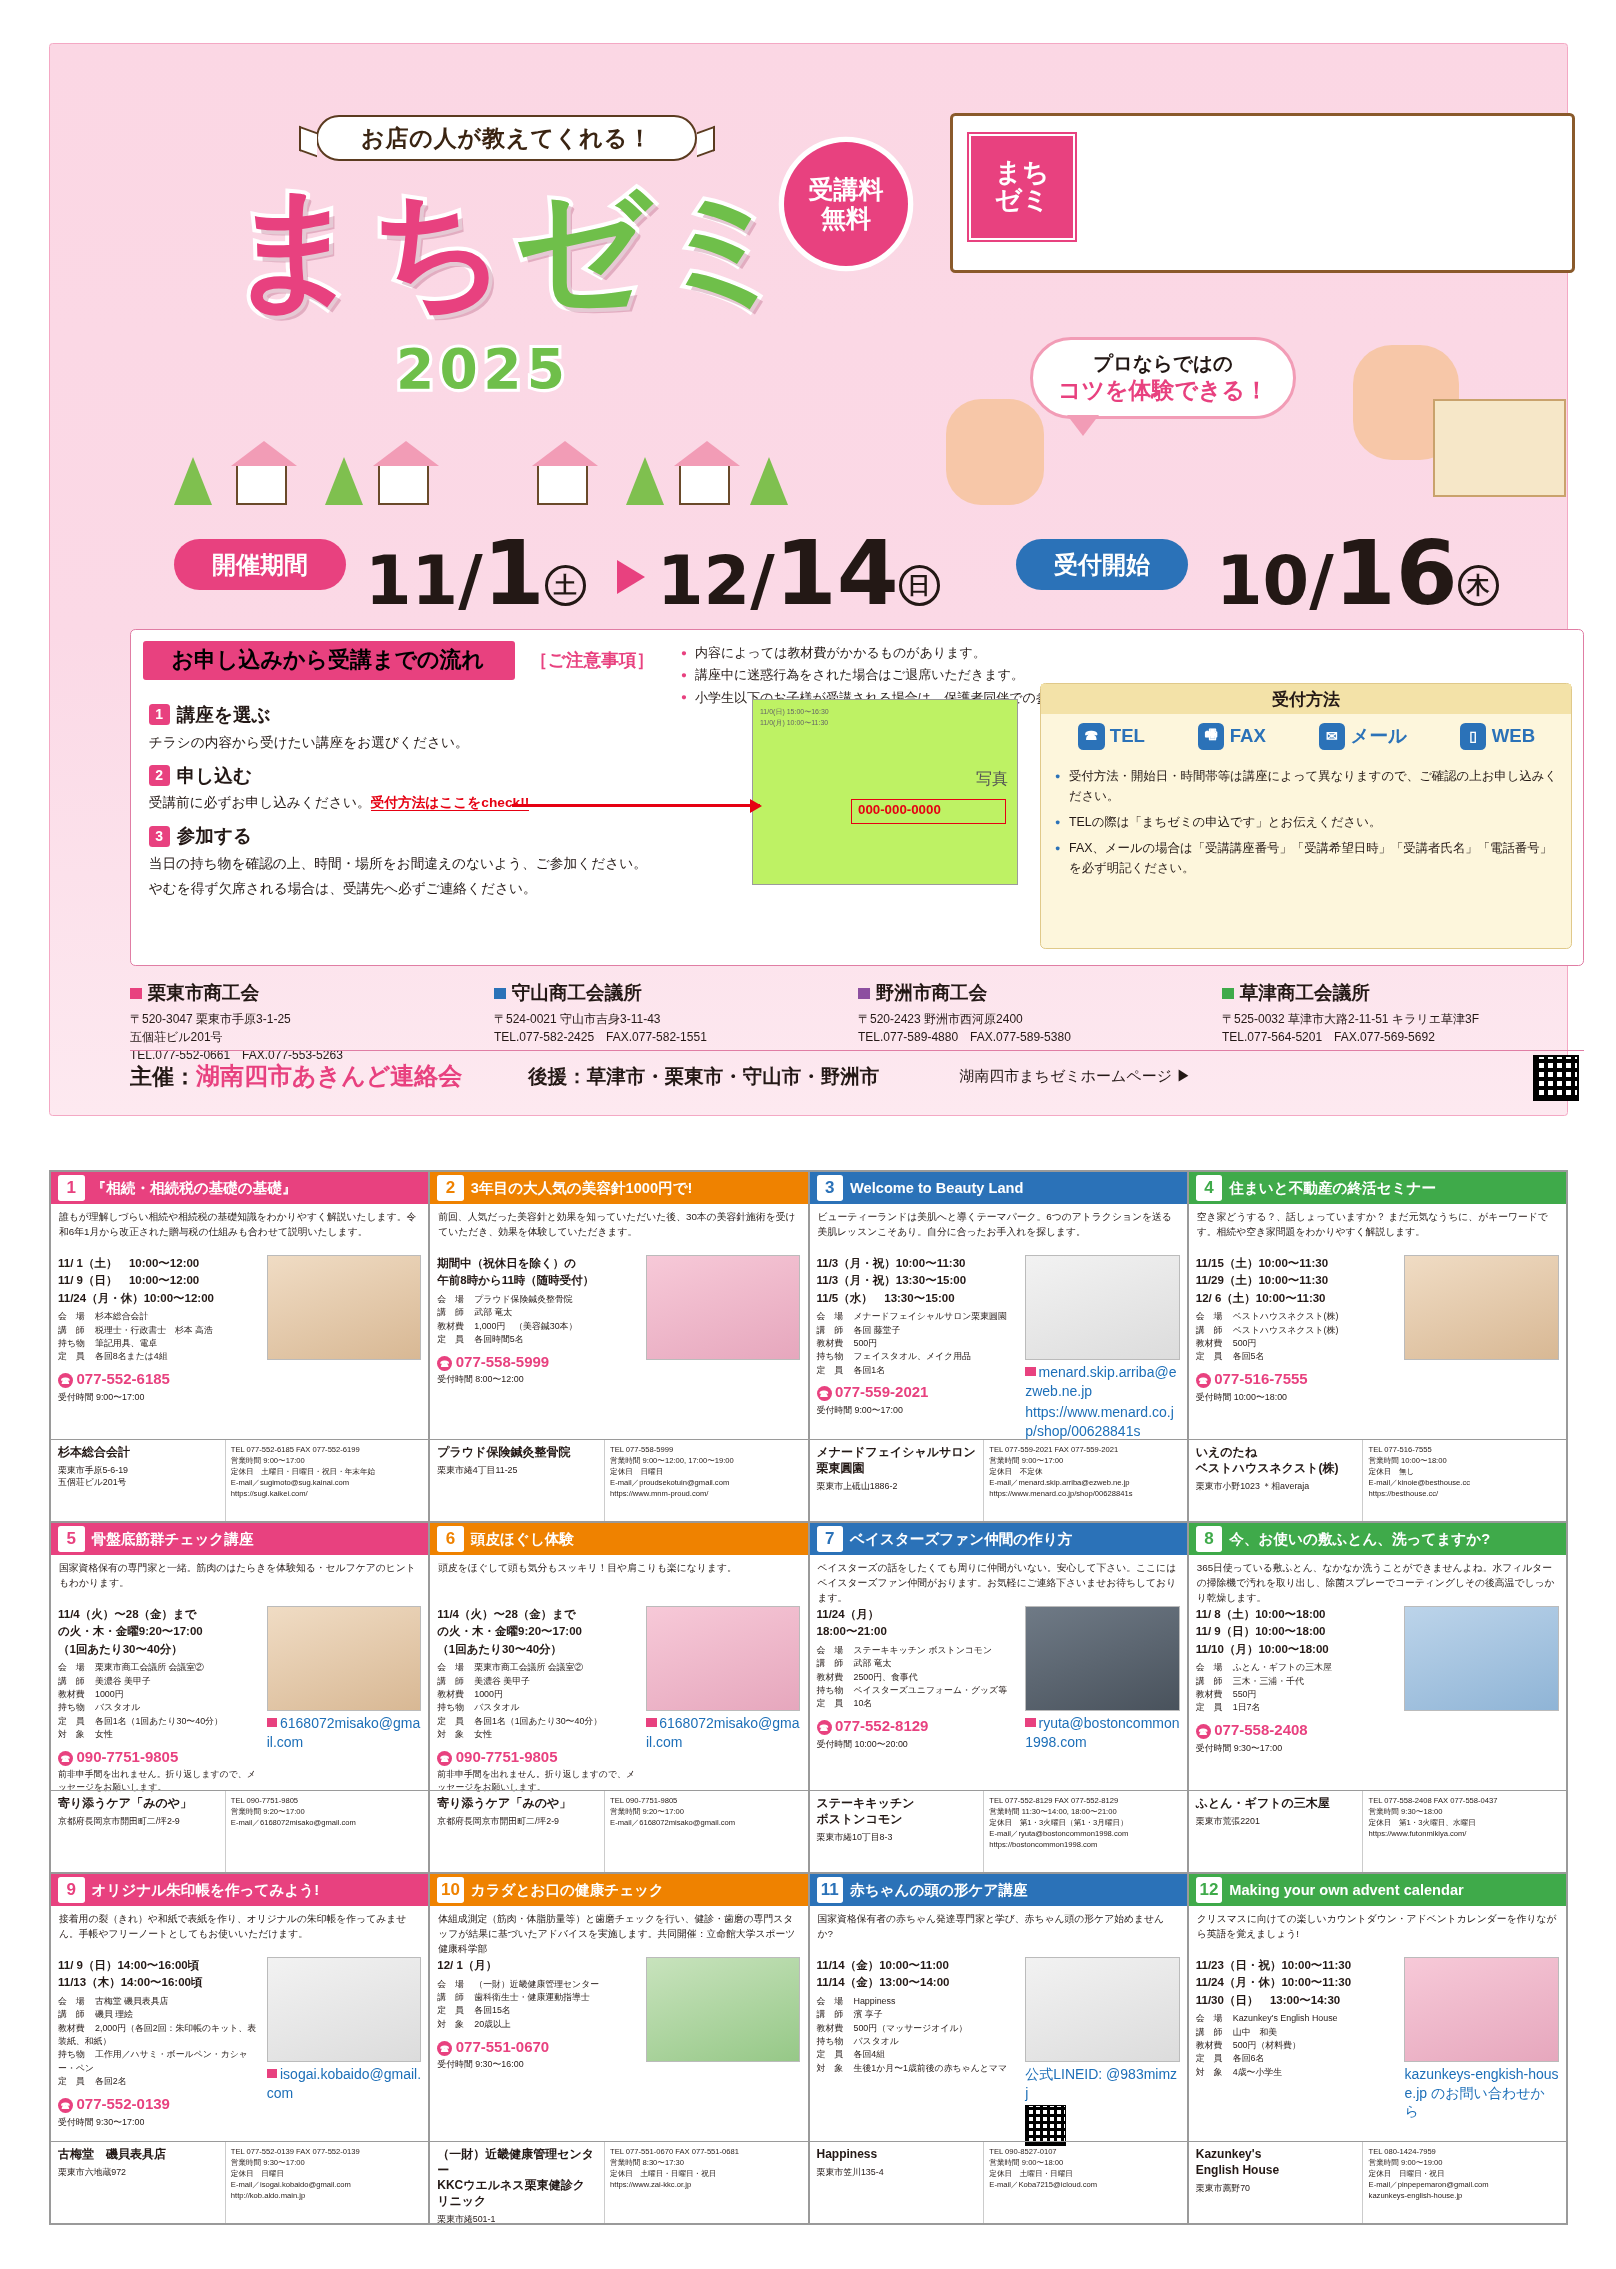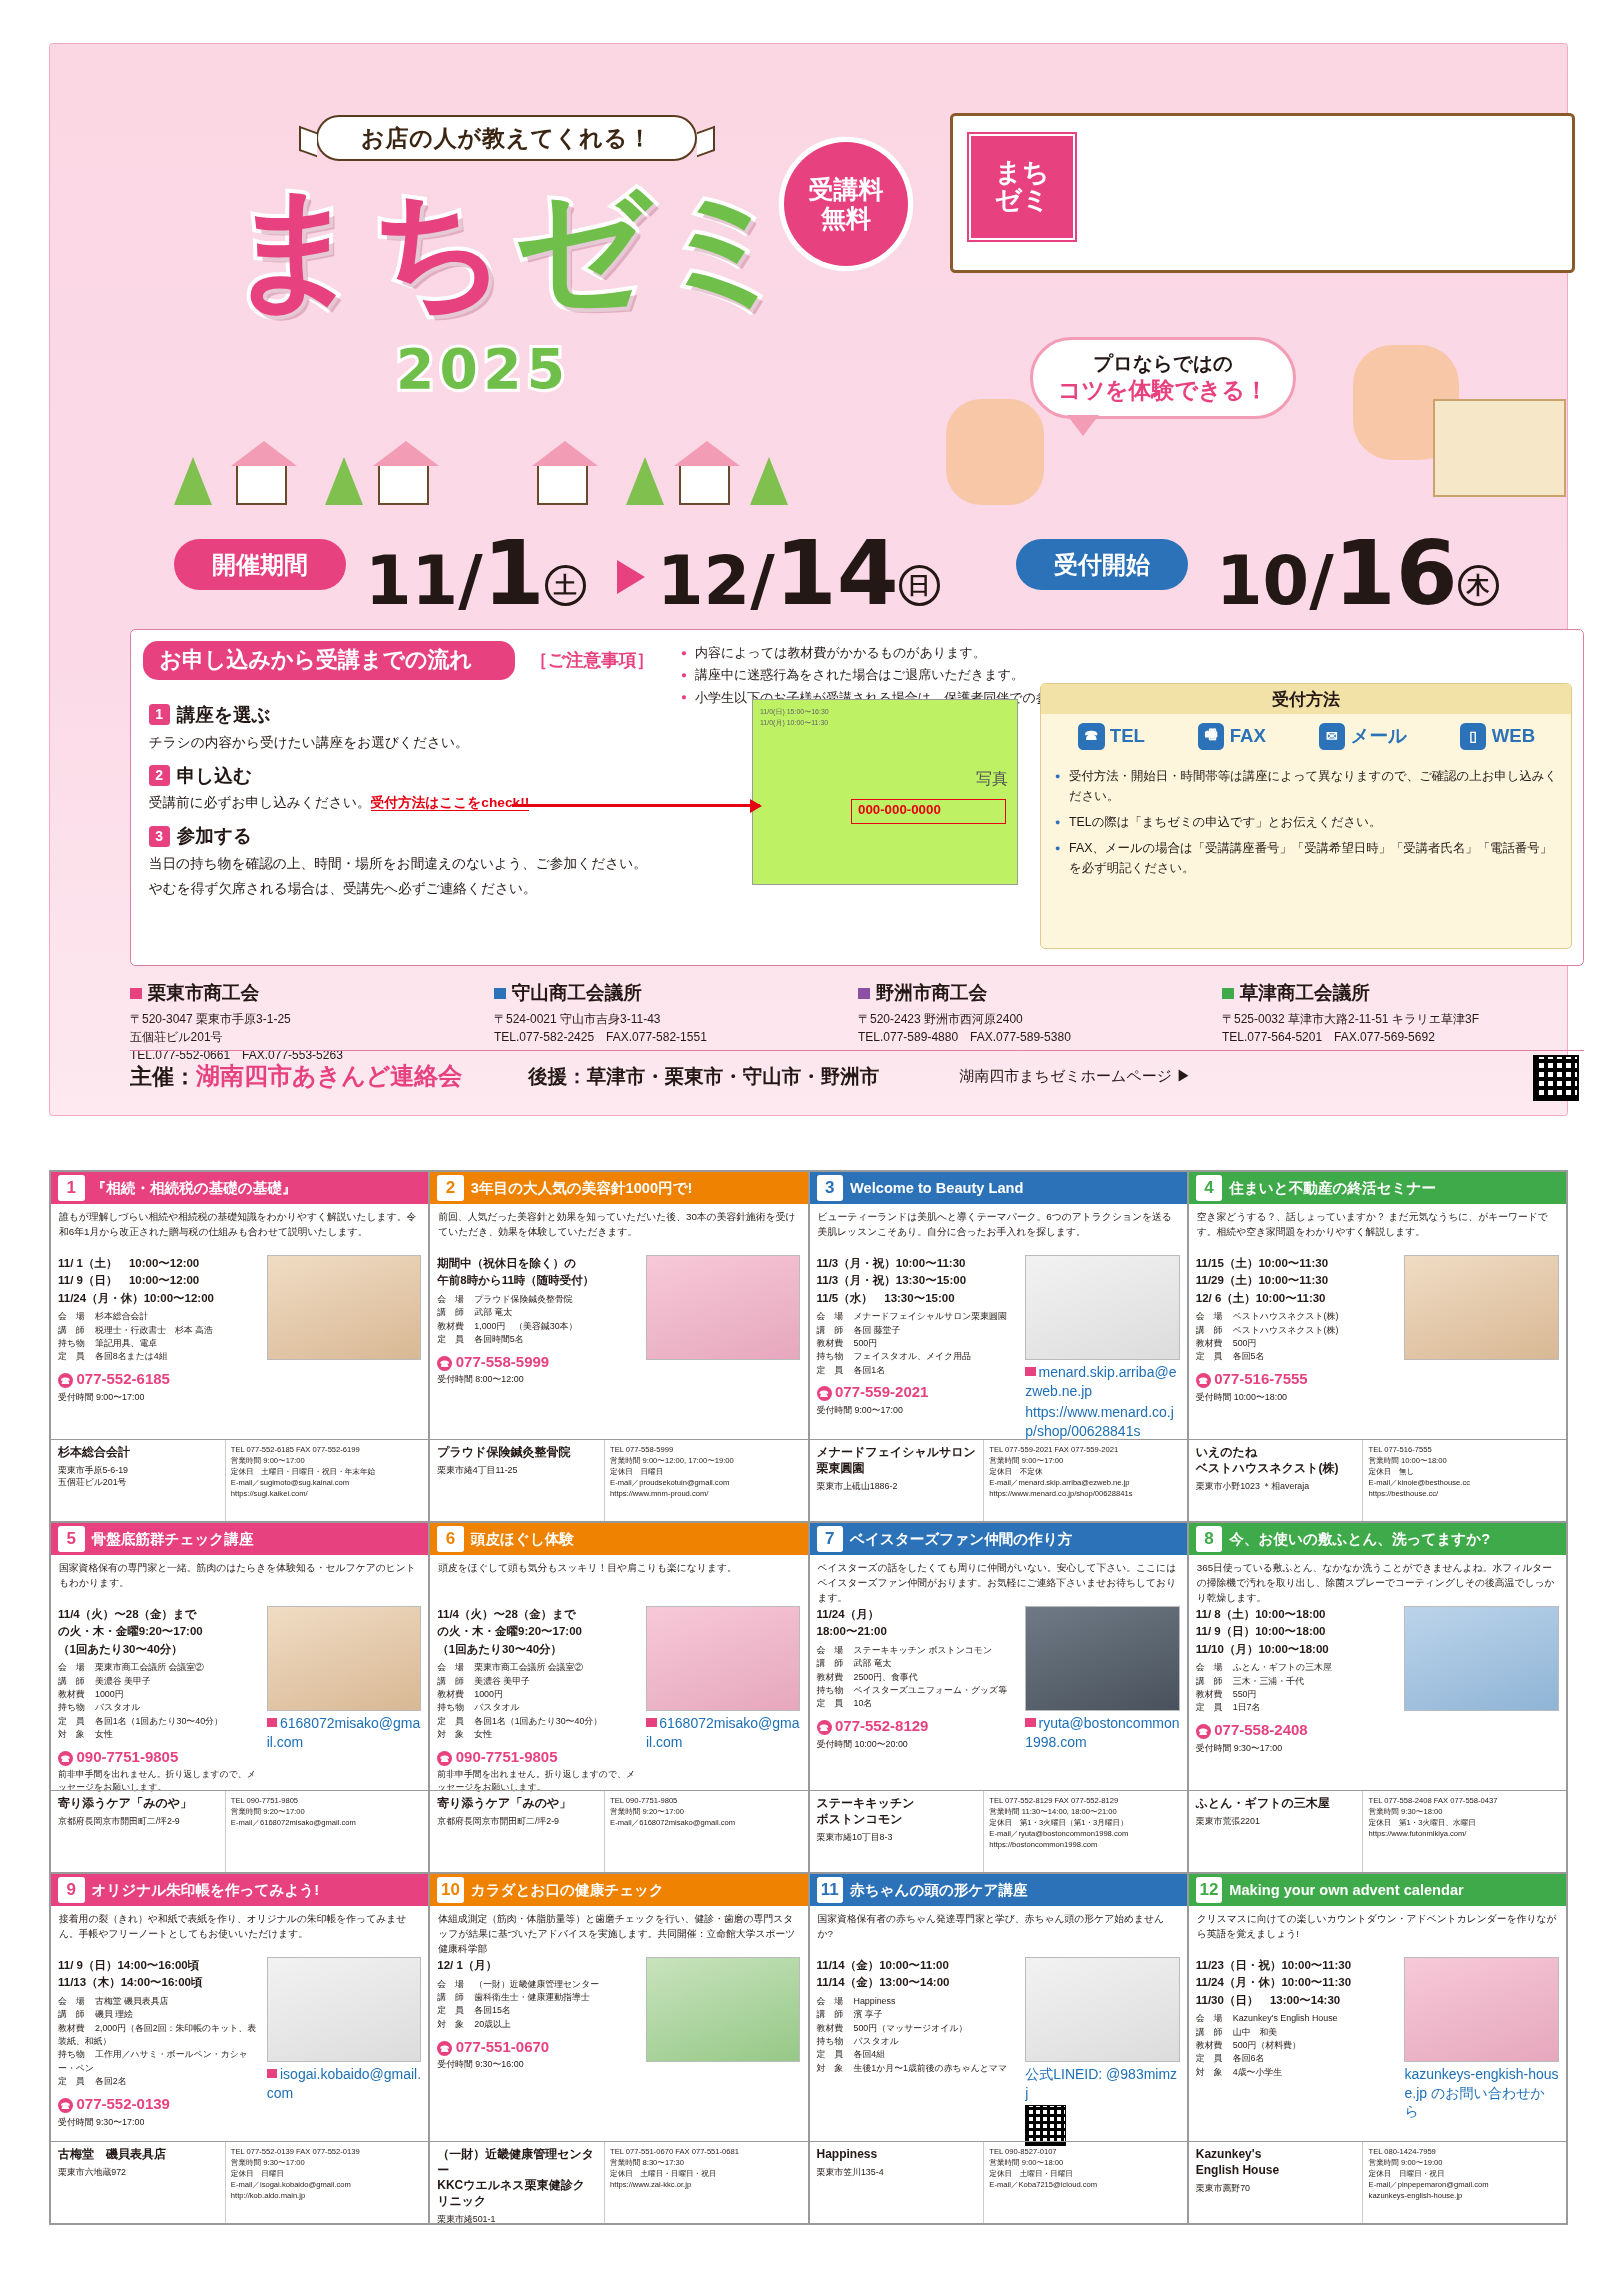--- a/index.html
+++ b/index.html
@@ -126,22 +126,22 @@
   .tri{ position:absolute; left:443px; top:46px; width:0;height:0;
      border-top:17.7px solid transparent;border-bottom:17.7px solid transparent;border-left:28px solid #e8417f;}
 
   
   .flow{
     position:absolute; left:80px; top:585px; width:1454px; height:337px;
     background:#fff; border:1.8px solid #e07da4; border-radius:5.3px;
   }
   .flow-head{
     position:absolute; left:12.4px; top:10.6px; width:372px; height:39px;
-    background:#e8417f; color:#ffffff; border-radius:15px;
-    display:flex; align-items:center; padding-left:16px; font-size:22px; font-weight:bold;
+    background:#e8417f; color:#000000; border-radius:3px;
+    display:flex; align-items:center; padding-left:28px; font-size:22px; font-weight:bold;
   }
   .caution-title{ position:absolute; left:399px; top:17.7px; font-size:17.7px; font-weight:bold; color:#e8417f;}
   .caution-list{ position:absolute; left:550px; top:12.4px; width:887px; font-size:13px; line-height:1.7;}
   .caution-list li{ list-style:none; position:relative; padding-left:14px;}
   .caution-list li:before{content:"●"; position:absolute; left:0; color:#e8417f; font-size:9.8px; top:2.7px;}
   .caution-list ul{margin:0;padding:0;}
   .steps{ position:absolute; left:17.7px; top:62px; width:585px; font-size:13.7px; line-height:1.55;}
   .step-title{ font-size:18.6px; font-weight:bold; margin-top:8.9px;}
   .step-num{ display:inline-block; width:21px;height:21px;background:#e8417f;color:#fff;
      border-radius:3.5px; text-align:center; line-height:21px; font-size:14px; margin-right:7px; vertical-align:1.8px;}

